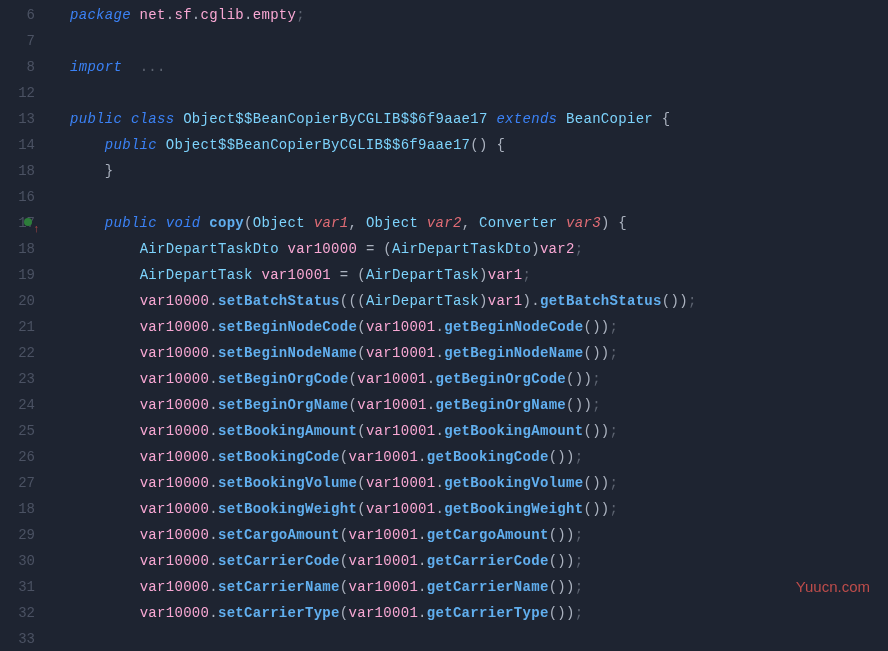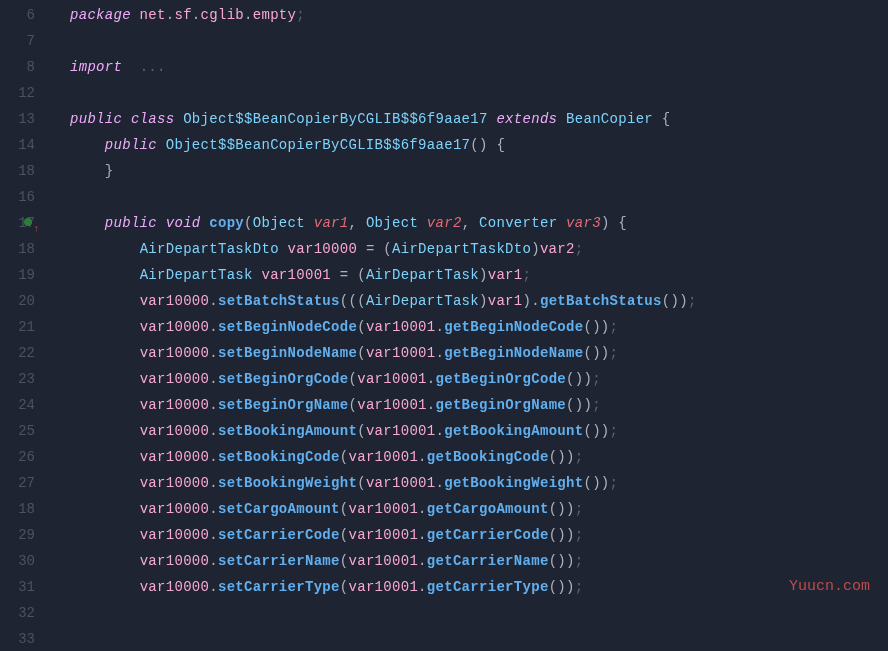--- a/index.html
+++ b/index.html
@@ -53,34 +53,34 @@
       padding-top: 2px;
       padding-left: 25px;
       flex: 1;
     }
     .line {
       height: 26px;
       line-height: 26px;
       white-space: pre;
       letter-spacing: 0.3px;
     }
-    .kw { color: #f0abfc; font-style: italic; }
+    .kw { color: #3b82f6; font-style: italic; }
     .pkg { color: #f9a8d4; }
     .fn { color: #61afef; font-weight: bold; }
     .type { color: #7dd3fc; }
     .param { color: #e06c75; font-style: italic; }
     .punct { color: #abb2bf; }
     .semi { color: #5c6370; }
     .dot { color: #abb2bf; }
     .watermark {
       position: absolute;
       right: 18px;
       bottom: 56px;
       color: #d9534f;
-      font-family: Liberation Mono, monospace;
+      font-family: Liberation Sans, sans-serif;
       font-size: 15px;
       opacity: 0.85;
       pointer-events: none;
     }
   </style>
 </head>
 <body>
 
 <div class="editor">
   <div class="gutter" id="gutter">
@@ -122,20 +122,21 @@
       <div class="line"><span>    </span><span class="kw">public</span><span class="pkg"> </span><span class="kw">void</span><span class="pkg"> </span><span class="fn">copy</span><span class="punct">(</span><span class="type">Object</span><span class="pkg"> </span><span class="param">var1</span><span class="punct">, </span><span class="type">Object</span><span class="pkg"> </span><span class="param">var2</span><span class="punct">, </span><span class="type">Converter</span><span class="pkg"> </span><span class="param">var3</span><span class="punct">)</span><span class="pkg"> </span><span class="punct">{</span></div>
       <div class="line"><span>        </span><span class="type">AirDepartTaskDto</span><span class="pkg"> var10000 </span><span class="punct">=</span><span class="pkg"> </span><span class="punct">(</span><span class="type">AirDepartTaskDto</span><span class="punct">)</span><span class="pkg">var2</span><span class="semi">;</span></div>
       <div class="line"><span>        </span><span class="type">AirDepartTask</span><span class="pkg"> var10001 </span><span class="punct">=</span><span class="pkg"> </span><span class="punct">(</span><span class="type">AirDepartTask</span><span class="punct">)</span><span class="pkg">var1</span><span class="semi">;</span></div>
       <div class="line"><span>        </span><span class="pkg">var10000</span><span class="dot">.</span><span class="fn">setBatchStatus</span><span class="punct">(((</span><span class="type">AirDepartTask</span><span class="punct">)</span><span class="pkg">var1</span><span class="punct">)</span><span class="dot">.</span><span class="fn">getBatchStatus</span><span class="punct">())</span><span class="semi">;</span></div>
       <div class="line"><span>        </span><span class="pkg">var10000</span><span class="dot">.</span><span class="fn">setBeginNodeCode</span><span class="punct">(</span><span class="pkg">var10001</span><span class="dot">.</span><span class="fn">getBeginNodeCode</span><span class="punct">())</span><span class="semi">;</span></div>
       <div class="line"><span>        </span><span class="pkg">var10000</span><span class="dot">.</span><span class="fn">setBeginNodeName</span><span class="punct">(</span><span class="pkg">var10001</span><span class="dot">.</span><span class="fn">getBeginNodeName</span><span class="punct">())</span><span class="semi">;</span></div>
       <div class="line"><span>        </span><span class="pkg">var10000</span><span class="dot">.</span><span class="fn">setBeginOrgCode</span><span class="punct">(</span><span class="pkg">var10001</span><span class="dot">.</span><span class="fn">getBeginOrgCode</span><span class="punct">())</span><span class="semi">;</span></div>
       <div class="line"><span>        </span><span class="pkg">var10000</span><span class="dot">.</span><span class="fn">setBeginOrgName</span><span class="punct">(</span><span class="pkg">var10001</span><span class="dot">.</span><span class="fn">getBeginOrgName</span><span class="punct">())</span><span class="semi">;</span></div>
       <div class="line"><span>        </span><span class="pkg">var10000</span><span class="dot">.</span><span class="fn">setBookingAmount</span><span class="punct">(</span><span class="pkg">var10001</span><span class="dot">.</span><span class="fn">getBookingAmount</span><span class="punct">())</span><span class="semi">;</span></div>
       <div class="line"><span>        </span><span class="pkg">var10000</span><span class="dot">.</span><span class="fn">setBookingCode</span><span class="punct">(</span><span class="pkg">var10001</span><span class="dot">.</span><span class="fn">getBookingCode</span><span class="punct">())</span><span class="semi">;</span></div>
+      <div class="line"><span>        </span><span class="pkg">var10000</span><span class="dot">.</span><span class="fn">setBookingVolume</span><span class="punct">(</span><span class="pkg">var10001</span><span class="dot">.</span><span class="fn">getBookingVolume</span><span class="punct">())</span><span class="semi">;</span></div>
       <div class="line"><span>        </span><span class="pkg">var10000</span><span class="dot">.</span><span class="fn">setBookingWeight</span><span class="punct">(</span><span class="pkg">var10001</span><span class="dot">.</span><span class="fn">getBookingWeight</span><span class="punct">())</span><span class="semi">;</span></div>
       <div class="line"><span>        </span><span class="pkg">var10000</span><span class="dot">.</span><span class="fn">setCargoAmount</span><span class="punct">(</span><span class="pkg">var10001</span><span class="dot">.</span><span class="fn">getCargoAmount</span><span class="punct">())</span><span class="semi">;</span></div>
       <div class="line"><span>        </span><span class="pkg">var10000</span><span class="dot">.</span><span class="fn">setCarrierCode</span><span class="punct">(</span><span class="pkg">var10001</span><span class="dot">.</span><span class="fn">getCarrierCode</span><span class="punct">())</span><span class="semi">;</span></div>
       <div class="line"><span>        </span><span class="pkg">var10000</span><span class="dot">.</span><span class="fn">setCarrierName</span><span class="punct">(</span><span class="pkg">var10001</span><span class="dot">.</span><span class="fn">getCarrierName</span><span class="punct">())</span><span class="semi">;</span></div>
       <div class="line"><span>        </span><span class="pkg">var10000</span><span class="dot">.</span><span class="fn">setCarrierType</span><span class="punct">(</span><span class="pkg">var10001</span><span class="dot">.</span><span class="fn">getCarrierType</span><span class="punct">())</span><span class="semi">;</span></div>
     </div>
 </div>
 <div class="watermark">Yuucn.com</div>
 
 </body></html>

